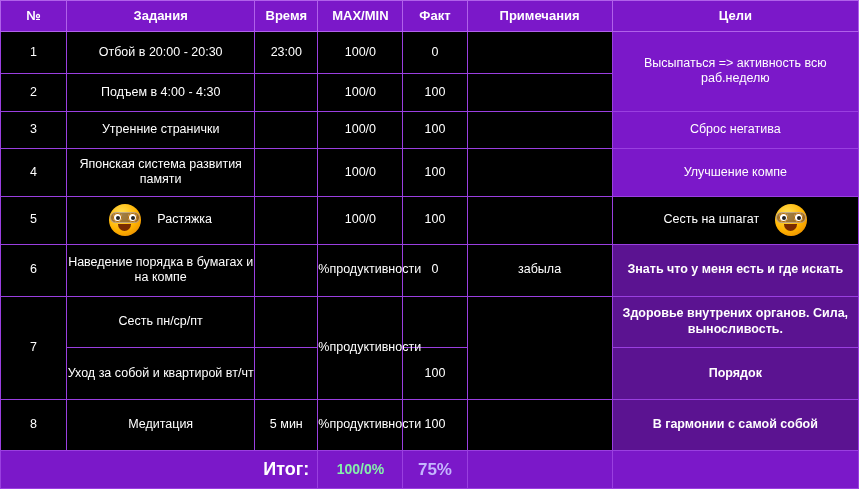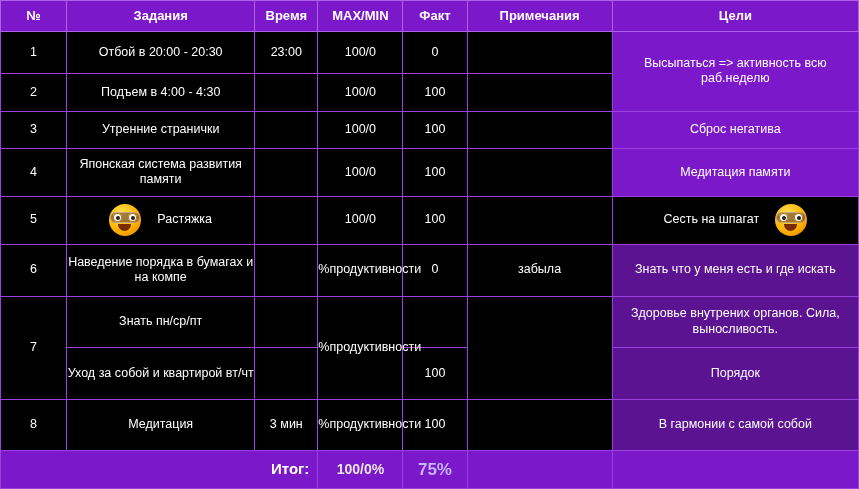--- a/index.html
+++ b/index.html
@@ -39,21 +39,21 @@
     background: #7b18c9;
     color: #ffffff;
     font-weight: bold;
     font-size: 13px;
     height: 28px;
     border: 1px solid #b061ea;
   }
   
   .c-black   { background: #000000; }
   .c-violet  { background: #7b18c9; }
-  .c-purple  { background: #5b1391; }
+  .c-purple  { background: #5b1391; font-weight: bold; }
 
   .t-white   { color: #ffffff; }
   .t-purple  { color: #b96bf0; }
   .t-dim     { color: #4a2b5e; }
   .bold      { font-weight: normal; }
 
   .pad { padding: 4px 6px; }
 
   
   .smiley {
@@ -111,25 +111,25 @@
   
   .footer-strip td {
     background: #7b18c9;
     border: 1px solid #b061ea;
     height: 34px;
   }
   .footer-strip .lbl {
     text-align: right;
     padding-right: 8px;
     font-weight: bold;
-    font-size: 15px;
+    font-size: 18px;
     color: #ffffff;
   }
   .footer-strip .val-cyan {
-    color: #e5e5e5;
+    color: #86efac;
     font-weight: bold;
     font-size: 14px;
   }
   .footer-strip .val-white {
     color: #c4b5fd;
     font-weight: bold;
     font-size: 17px;
   }
   .sub { font-size: 11.5px; }
 </style>
@@ -188,21 +188,21 @@
       <td class="c-violet t-white pad">Сброс негатива</td>
     </tr>
 
     <tr style="height:44px">
       <td class="c-black t-white">4</td>
       <td class="c-black t-white pad sub">Японская система развития памяти</td>
       <td class="c-black"></td>
       <td class="c-black t-white">100/0</td>
       <td class="c-black t-white">100</td>
       <td class="c-black"></td>
-      <td class="c-violet t-white pad">Медитация памяти</td>
+      <td class="c-violet t-white pad">Улучшение компе</td>
     </tr>
 
     <tr style="height:45px">
       <td class="c-black t-white bold">5</td>
       <td class="c-black">
         <div class="cell-flex">
           <span class="smiley glasses">
             <span class="eye l">
                   <span class="pup"></span>
                 </span>
@@ -239,39 +239,39 @@
       <td class="c-black t-purple pad">Наведение порядка в бумагах и на компе</td>
       <td class="c-black"></td>
       <td class="c-black t-purple pad">%продуктивности</td>
       <td class="c-black t-purple">0</td>
       <td class="c-black t-purple">забыла</td>
       <td class="c-purple t-white pad">Знать что у меня есть и где искать</td>
     </tr>
 
     <tr style="height:48px">
       <td class="c-black t-white" rowspan="2">7</td>
-      <td class="c-black t-dim pad">Знать пн/ср/пт</td>
+      <td class="c-black t-dim pad">Сесть пн/ср/пт</td>
       <td class="c-black"></td>
       <td class="c-black t-white pad" rowspan="2">%продуктивности</td>
       <td class="c-black"></td>
       <td class="c-black" rowspan="2"></td>
       <td class="c-purple t-dim pad">Здоровье внутрених органов. Сила, выносливость.</td>
     </tr>
 
     <tr style="height:48px">
       <td class="c-black t-white pad">Уход за собой и квартирой вт/чт</td>
       <td class="c-black"></td>
       <td class="c-black t-white">100</td>
       <td class="c-purple t-white pad">Порядок</td>
     </tr>
 
     <tr style="height:48px">
       <td class="c-black t-white">8</td>
       <td class="c-black t-white pad">Медитация</td>
-      <td class="c-black t-white">3 мин</td>
+      <td class="c-black t-white">5 мин</td>
       <td class="c-black t-white pad">%продуктивности</td>
       <td class="c-black t-white">100</td>
       <td class="c-black"></td>
       <td class="c-purple t-white pad">В гармонии с самой собой</td>
     </tr>
 
     <tr class="footer-strip" style="height:34px">
       <td colspan="3" class="lbl">Итог:</td>
       <td class="val-cyan">100/0%</td>
       <td class="val-white">75%</td>

